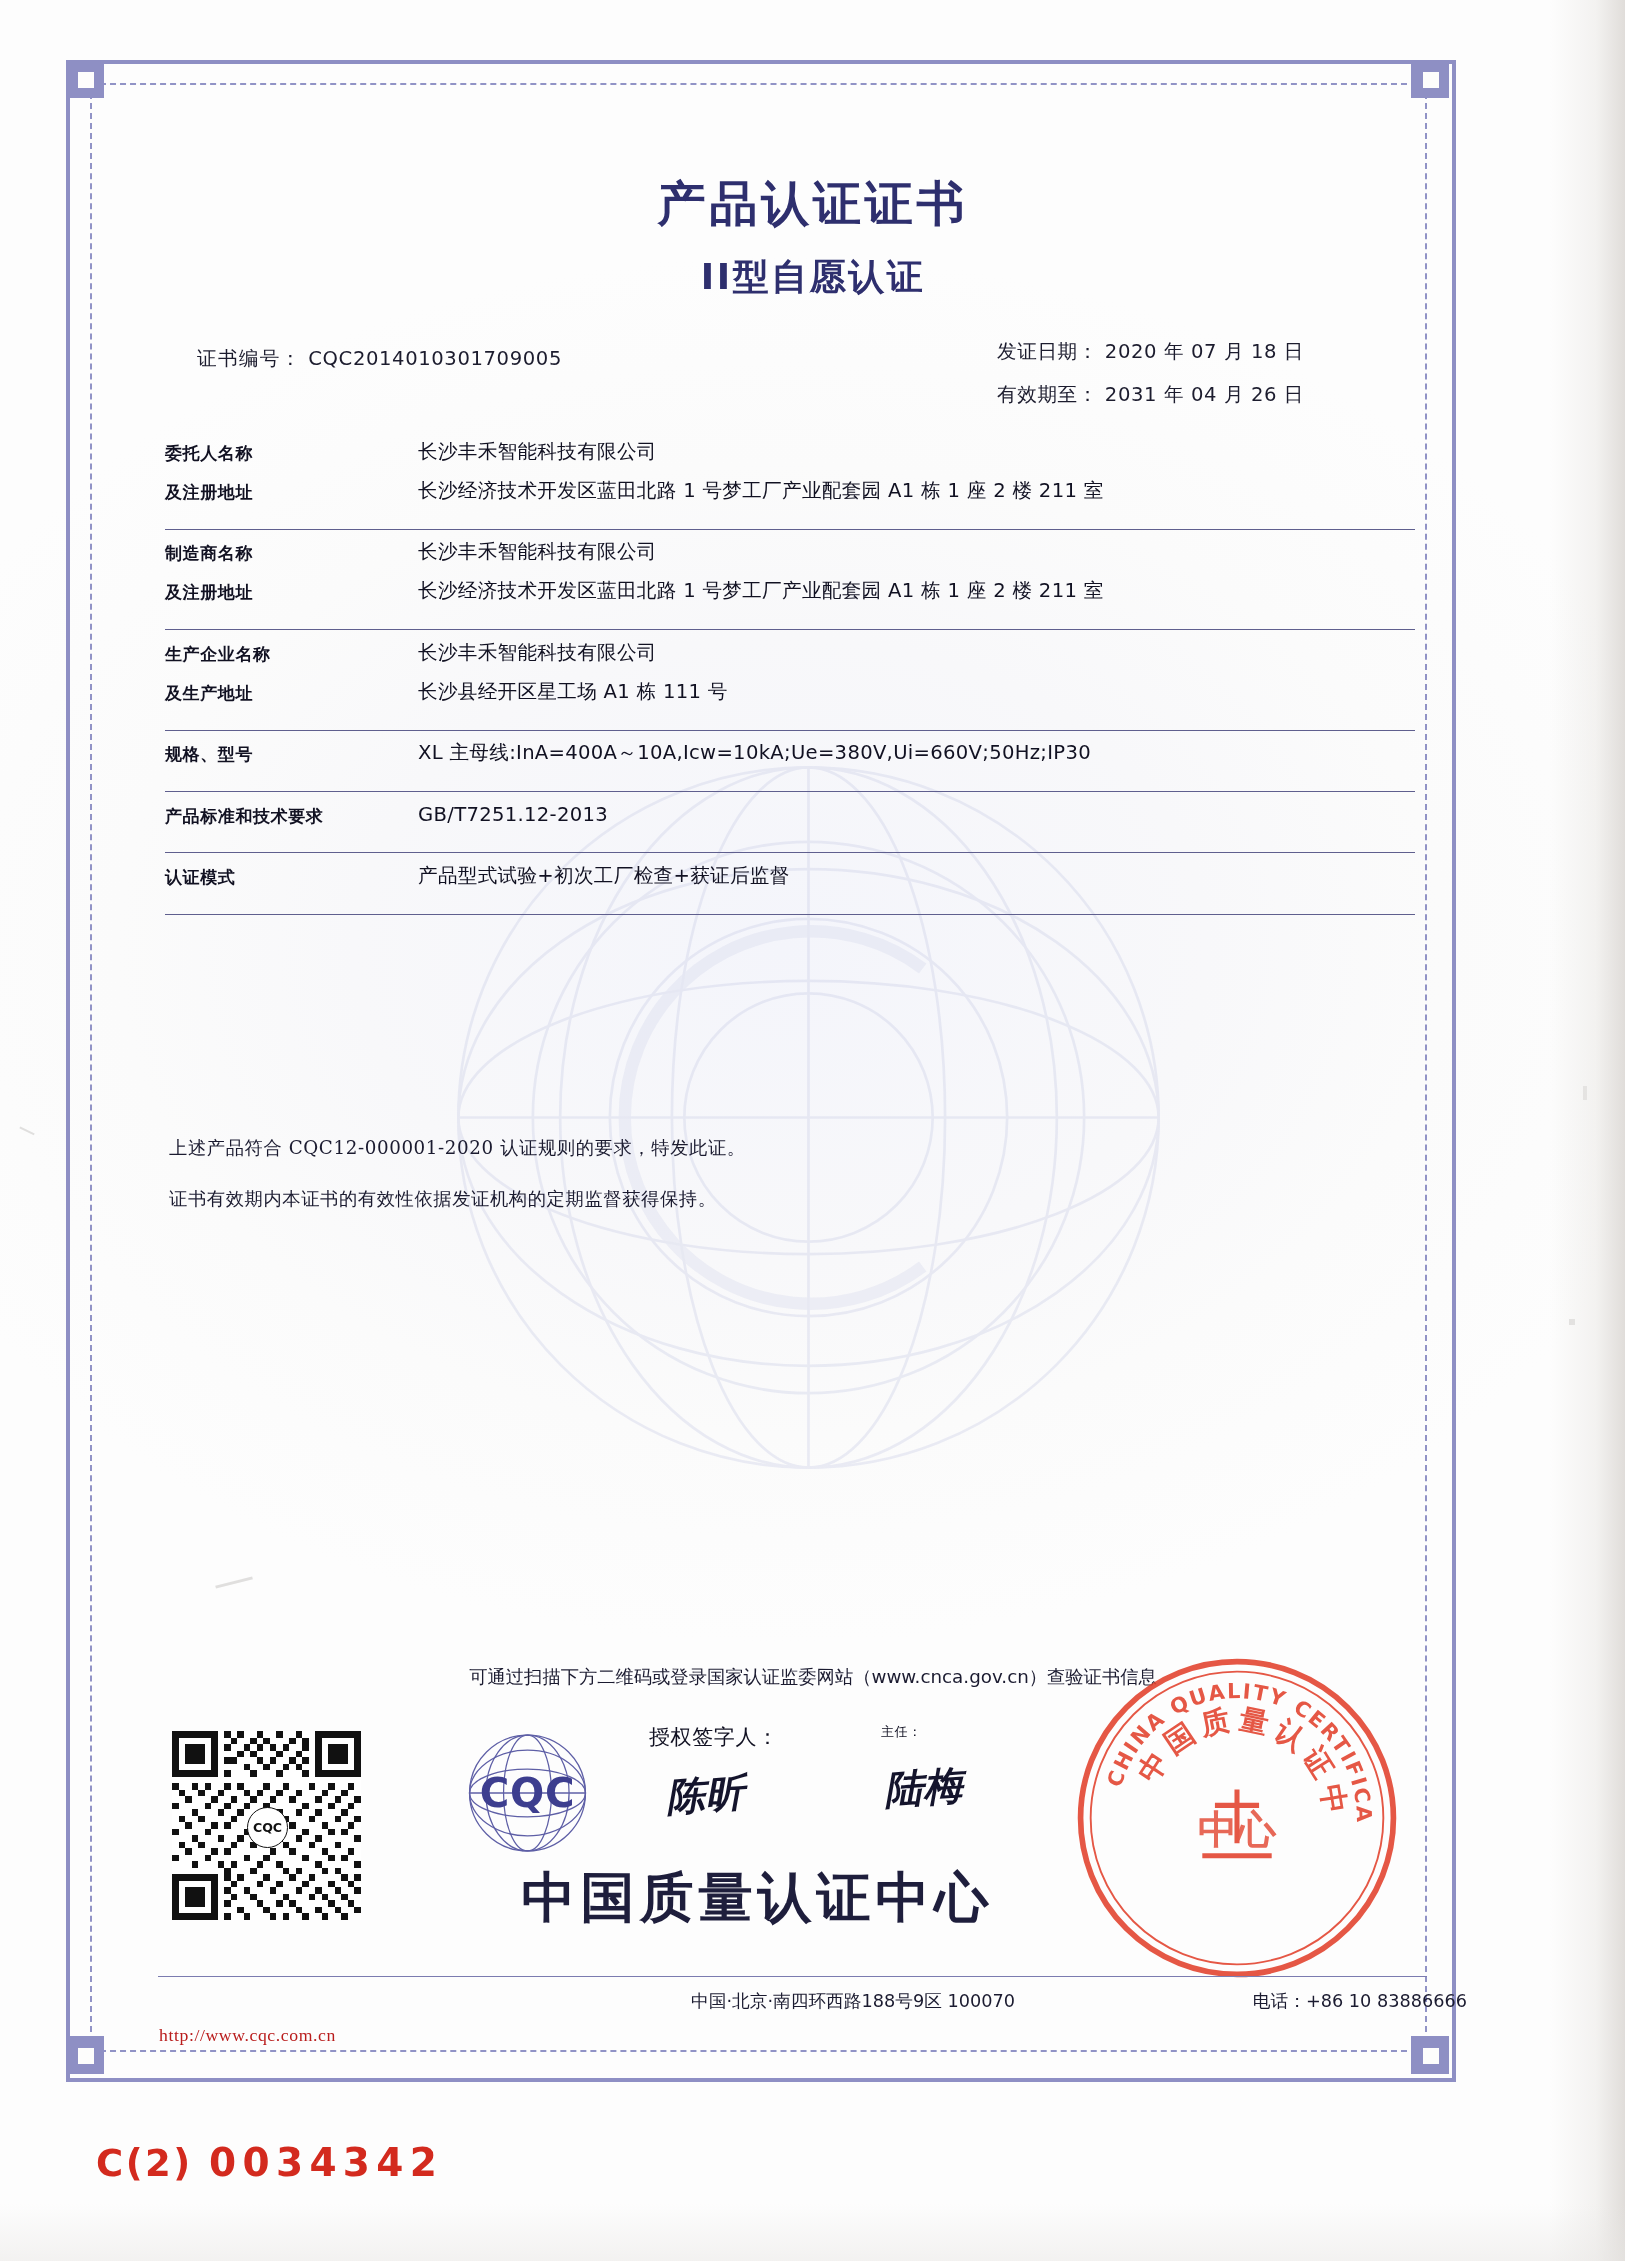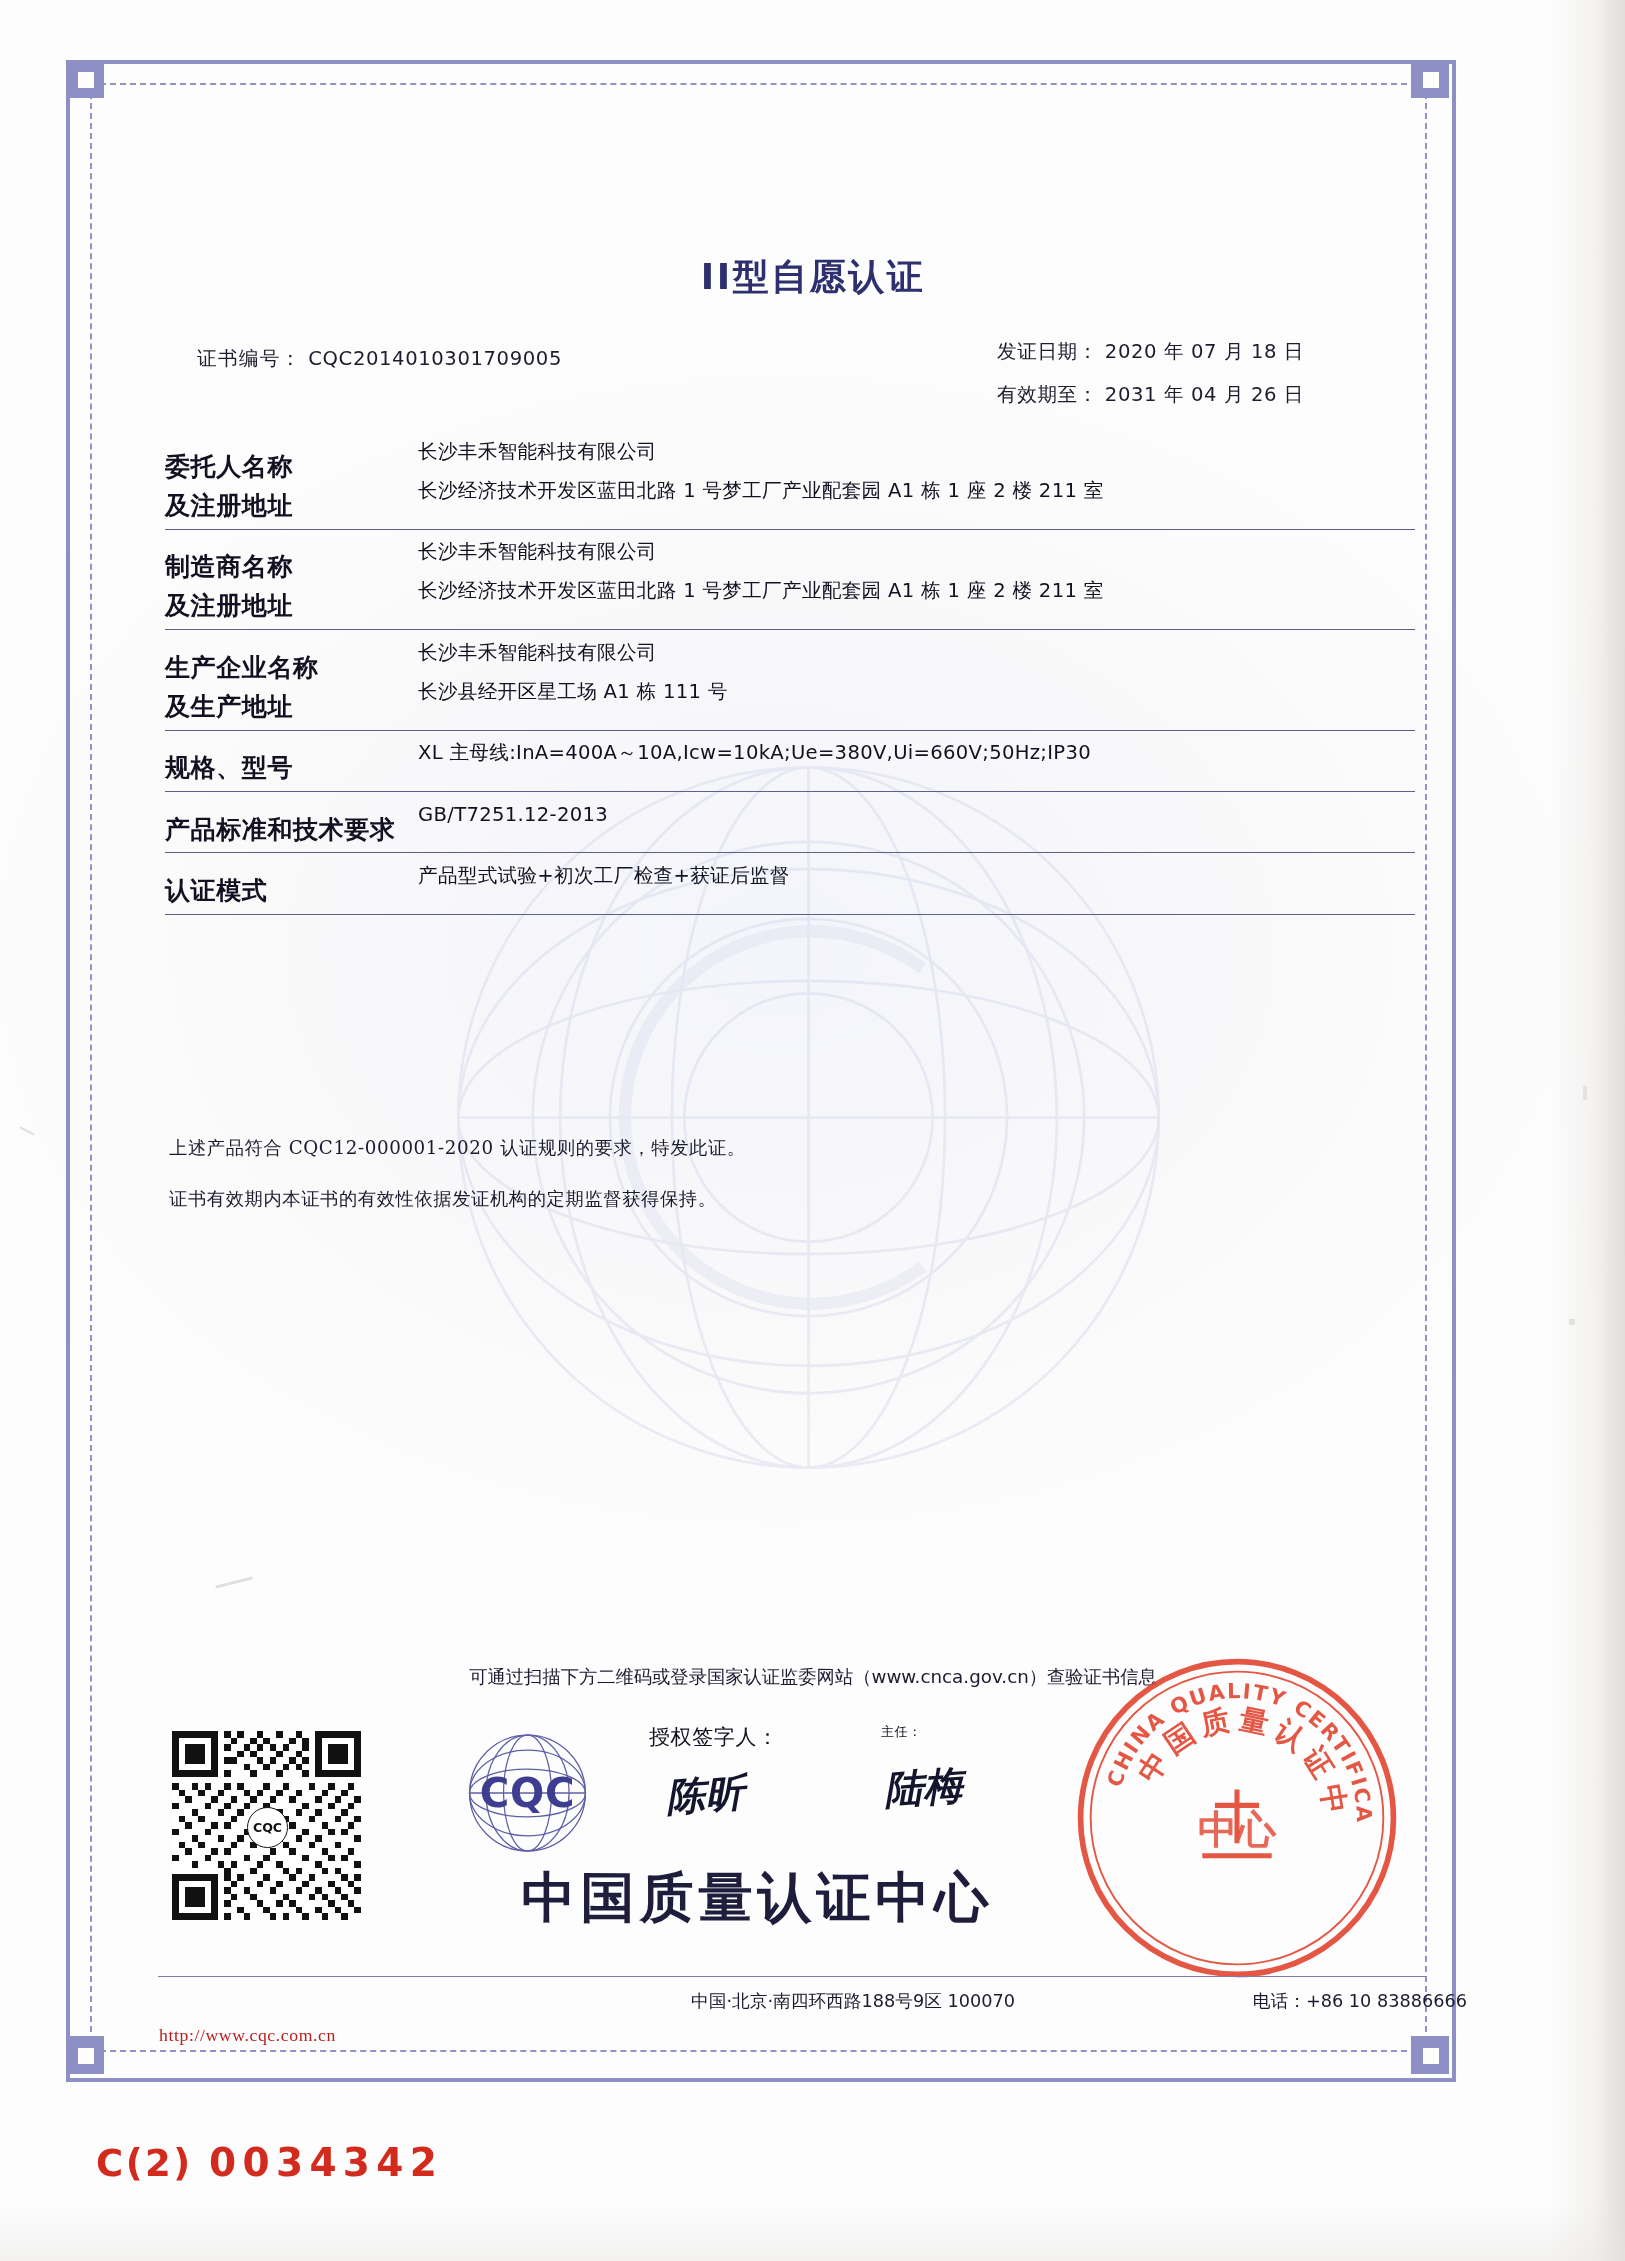--- a/index.html
+++ b/index.html
@@ -148,25 +148,25 @@
     top: 442px;
     width: 1250px;
   }
   .field-block {
     position: relative;
     padding-bottom: 3.8px;
   }
   .f-label {
     position: absolute;
     left: 0;
-    top: 8px;
+    top: 0;
     width: 240px;
     font-family: Liberation Sans, sans-serif;
     font-weight: bold;
-    font-size: 25px;
+    font-size: 17px;
     color: #111122;
     letter-spacing: 0.6px;
   }
   .f-value {
     margin-left: 253px;
     font-family: "DejaVu Sans", sans-serif;
     font-size: 19.6px;
     color: #111122;
     line-height: 1.0;
     letter-spacing: 0.3px;
@@ -382,20 +382,21 @@
   <div class="frame-inner"></div>
   <div class="corner tl"></div>
   <div class="corner tr"></div>
   <div class="corner bl"></div>
   <div class="corner br"></div>
   <div class="corner-hole tl"></div>
   <div class="corner-hole tr"></div>
   <div class="corner-hole bl"></div>
   <div class="corner-hole br"></div>
 
+  <div class="title-main">产品认证证书</div>
   <div class="title-sub">II型自愿认证</div>
 
   <div class="cert-no">
     <span class="lbl">证书编号：</span>
     <span>CQC2014010301709005</span>
   </div>
   <div class="issue-date">
     <span>发证日期：</span>
     <span>2020 年 07 月 18 日</span>
   </div>

